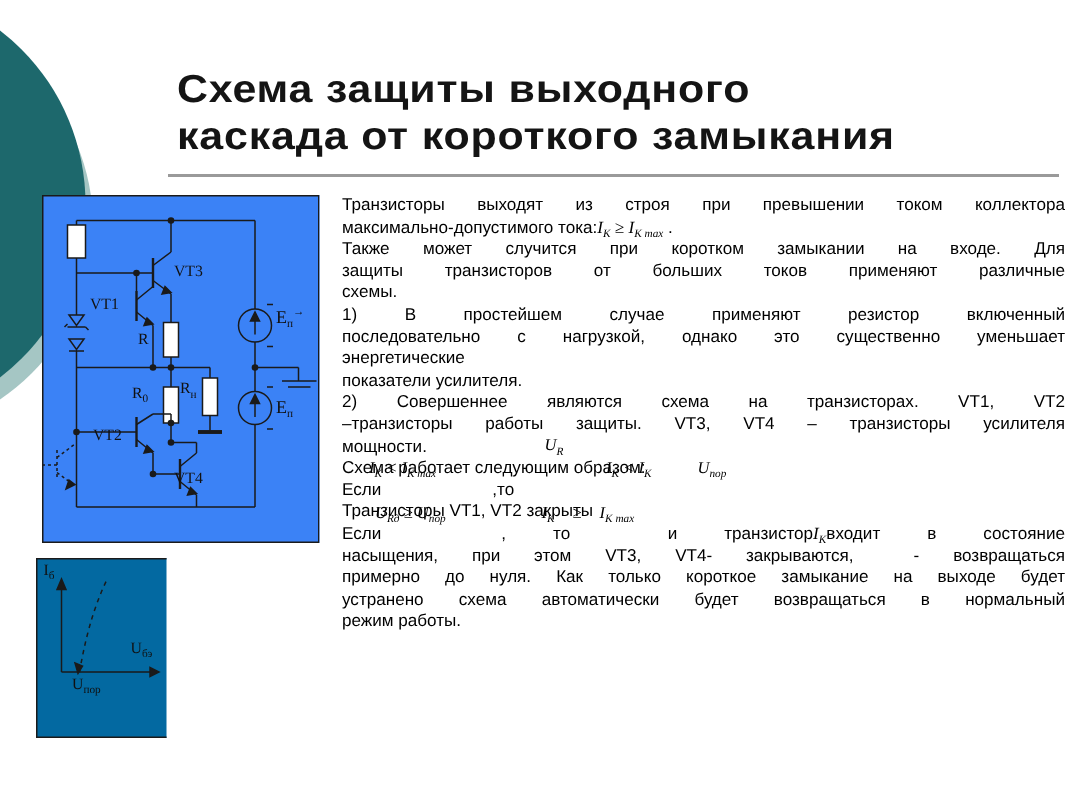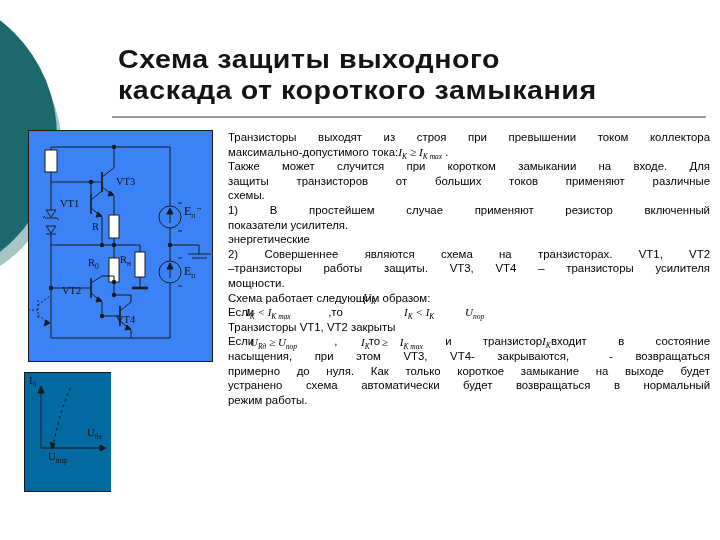--- a/index.html
+++ b/index.html
@@ -164,22 +164,23 @@
   <span class="flabel" style="left:23px;top:78px"><span>U</span><span class="fsub">пор</span></span>
 </div>
 
 <div id="textblock">
   <div class="bl j">Транзисторы выходят из строя при превышении током коллектора</div>
   <div class="bl"><span>максимально-допустимого тока:</span><span class="formula"><span>I</span><span class="fsub">K</span><span> ≥ </span><span>I</span><span class="fsub">K max</span></span><span> .</span></div>
   <div class="bl j">Также может случится при коротком замыкании на входе. Для</div>
   <div class="bl j">защиты транзисторов от больших токов применяют различные</div>
   <div class="bl">схемы.</div>
   <div class="bl j">1) В простейшем случае применяют резистор включенный</div>
+  <div class="bl j">последовательно с нагрузкой, однако это существенно уменьшает</div>
+  <div class="bl">энергетические</div>
   <div class="bl">показатели усилителя.</div>
-  <div class="bl">энергетические</div>
   <div class="bl j">2) Совершеннее являются схема на транзисторах. VT1, VT2</div>
   <div class="bl j">–транзисторы работы защиты. VT3, VT4 – транзисторы усилителя</div>
   <div class="bl">мощности.</div>
   <div class="bl">Схема работает следующим образом:</div>
   <div class="bl"><span>Если</span><span class="sp74"></span><span>,то</span></div>
   <div class="bl">Транзисторы VT1, VT2 закрыты</div>
   <div class="bl j"><span>Если</span><span class="sp80"></span><span>, то</span><span class="sp65"></span><span>и транзистор</span><span class="formula"><span>I</span><span class="fsub">K</span></span><span>входит в состояние</span></div>
   <div class="bl j"><span>насыщения, при этом VT3, VT4- закрываются,</span><span class="sp40"></span><span>- возвращаться</span></div>
   <div class="bl j">примерно до нуля. Как только короткое замыкание на выходе будет</div>
   <div class="bl j">устранено схема автоматически будет возвращаться в  нормальный</div>

